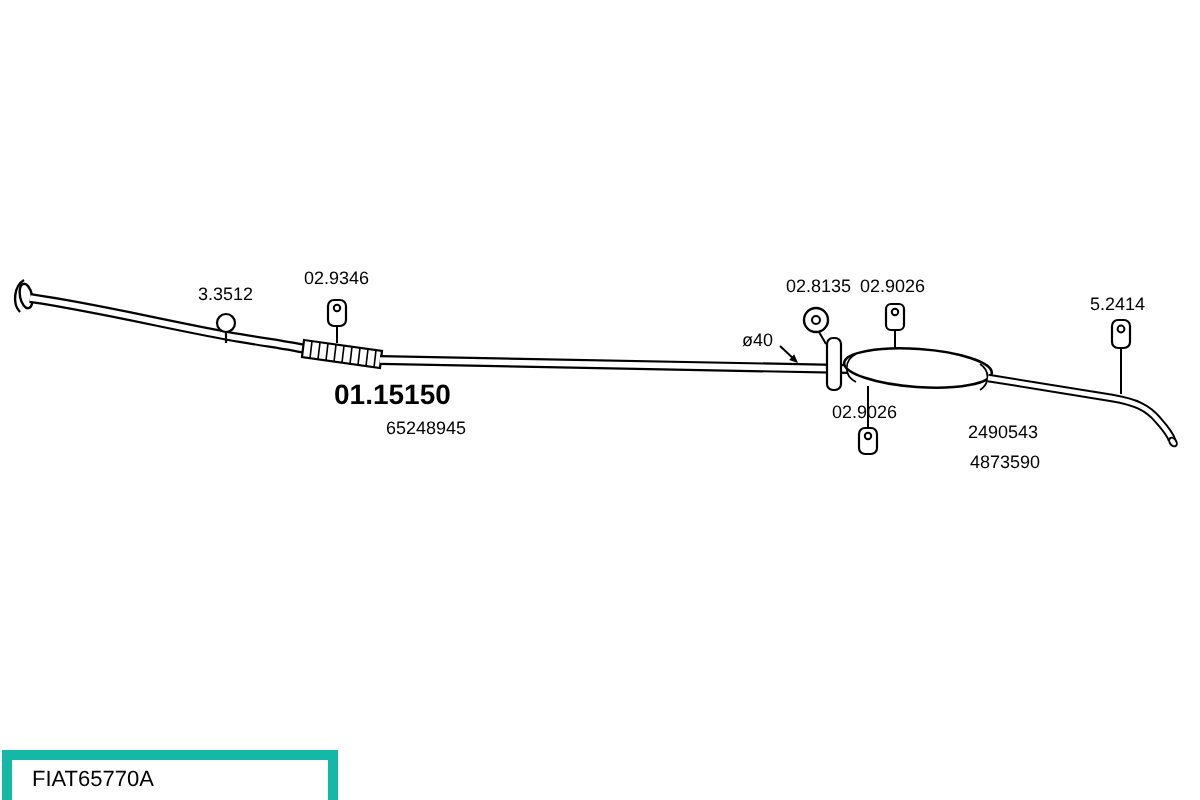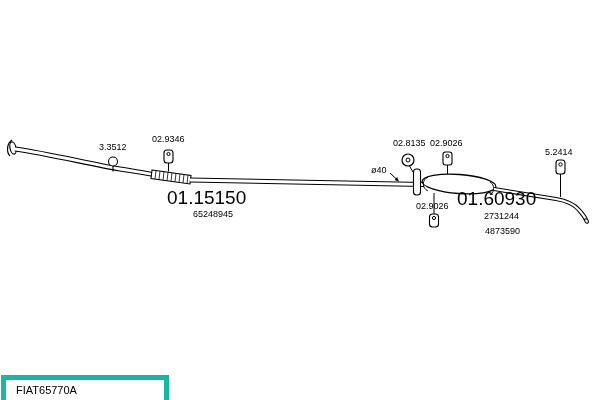--- a/index.html
+++ b/index.html
@@ -7,21 +7,21 @@
     position:relative;width:600px;height:400px;background:#fff;overflow:hidden;
     font-family:"Liberation Sans",sans-serif;color:#000;
   }
   .diagram-svg{position:absolute;left:0;top:0;}
   .lbl{
     position:absolute;font-size:9px;line-height:10px;white-space:nowrap;
     letter-spacing:0;
     text-align:center;
   }
   .ref{
-    position:absolute;font-size:19px;line-height:17px;font-weight:400;white-space:nowrap;
+    position:absolute;font-size:14px;line-height:17px;font-weight:700;white-space:nowrap;
   }
   .codebox{
     position:absolute;left:1px;top:375px;width:148px;height:21px;
     border:5px solid #14b8a6;font-size:11px;line-height:21px;padding-left:10px;
     box-sizing:content-box;background:#fff;
   }
 </style>
 </head>
 <body>
 
@@ -115,22 +115,21 @@
   </svg>
 
   <div class="lbl" style="left:99px;top:142px">3.3512</div>
   <div class="lbl" style="left:152px;top:134px">02.9346</div>
   <div class="ref" style="left:167px;top:189px">01.15150</div>
   <div class="lbl" style="left:193px;top:209px">65248945</div>
   <div class="lbl" style="left:371px;top:165px">ø40</div>
   <div class="lbl" style="left:393px;top:138px">02.8135</div>
   <div class="lbl" style="left:430px;top:138px">02.9026</div>
   <div class="lbl" style="left:416px;top:201px">02.9026</div>
-  <div class="ref" style="left:457px;top:190px">01.60930</div>
-  <div class="lbl" style="left:484px;top:211px">2731244</div>
+  <div class="lbl" style="left:484px;top:211px">2490543</div>
   <div class="lbl" style="left:485px;top:226px">4873590</div>
   <div class="lbl" style="left:545px;top:147px">5.2414</div>
 
   <div class="codebox">
     <span>FIAT65770A</span>
   </div>
 
 </div>
 
 </body></html>

